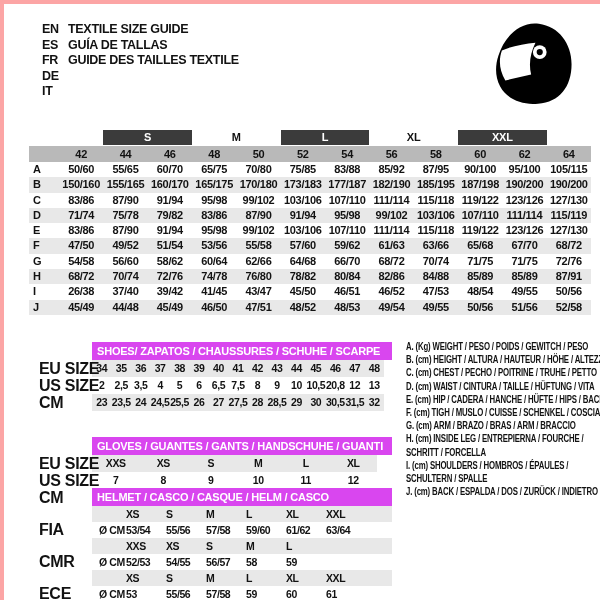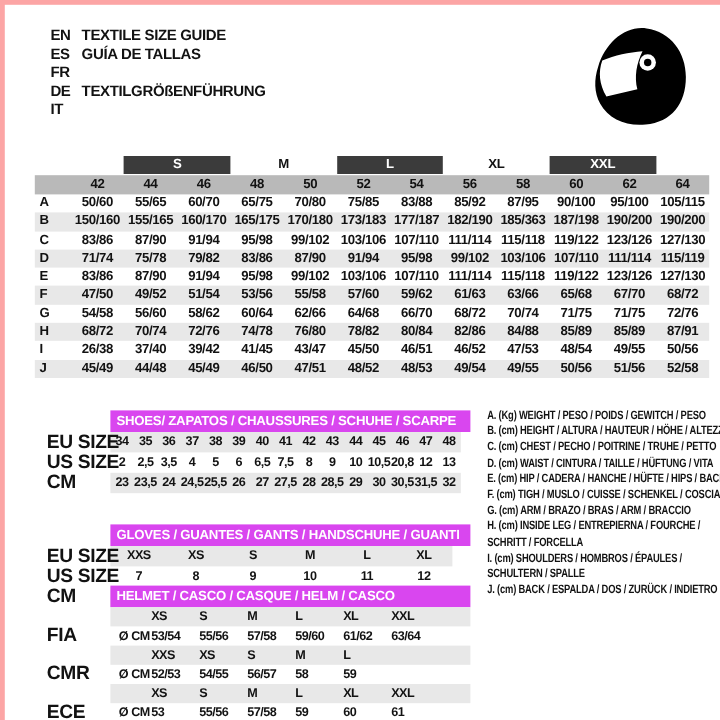--- a/index.html
+++ b/index.html
@@ -55,24 +55,24 @@
       <li class="lang-row">
         <span class="code">EN</span>
         <span class="txt">TEXTILE SIZE GUIDE</span>
       </li>
       <li class="lang-row">
         <span class="code">ES</span>
         <span class="txt">GUÍA DE TALLAS</span>
       </li>
       <li class="lang-row">
         <span class="code">FR</span>
+        <span class="txt">GUIDE DES TAILLES TEXTILE</span>
       </li>
       <li class="lang-row">
         <span class="code">DE</span>
-        <span class="txt">TEXTILGRÖßENFÜHRUNG</span>
       </li>
       <li class="lang-row">
         <span class="code">IT</span>
       </li>
     </ul>
 
   <svg class="helmet-logo" viewBox="0 0 100 100" aria-hidden="true">
     <path d="M58,2 C81,5 96,25 96,49 C96,75 82,93 57,95 C39,97 21,90 13,75 C7,64 7,51 11,39 C18,16 37,-1 58,2 Z" fill="#000"></path>
     <path d="M15,33 C27,28 41,25 54,24 C48,36 46,49 49,61 L19,68 C12,56 11,44 15,33 Z" fill="#fff"></path>
     <circle cx="59" cy="35" r="8" fill="#fff"></circle>
@@ -121,21 +121,21 @@
         <div class="trow grid13 stripe">
           <div class="cell lbl">B</div>
           <div class="cell">150/160</div>
           <div class="cell">155/165</div>
           <div class="cell">160/170</div>
           <div class="cell">165/175</div>
           <div class="cell">170/180</div>
           <div class="cell">173/183</div>
           <div class="cell">177/187</div>
           <div class="cell">182/190</div>
-          <div class="cell">185/363</div>
+          <div class="cell">185/195</div>
           <div class="cell">187/198</div>
           <div class="cell">190/200</div>
           <div class="cell">190/200</div>
         </div>
         <div class="trow grid13">
           <div class="cell lbl">C</div>
           <div class="cell">83/86</div>
           <div class="cell">87/90</div>
           <div class="cell">91/94</div>
           <div class="cell">95/98</div>

